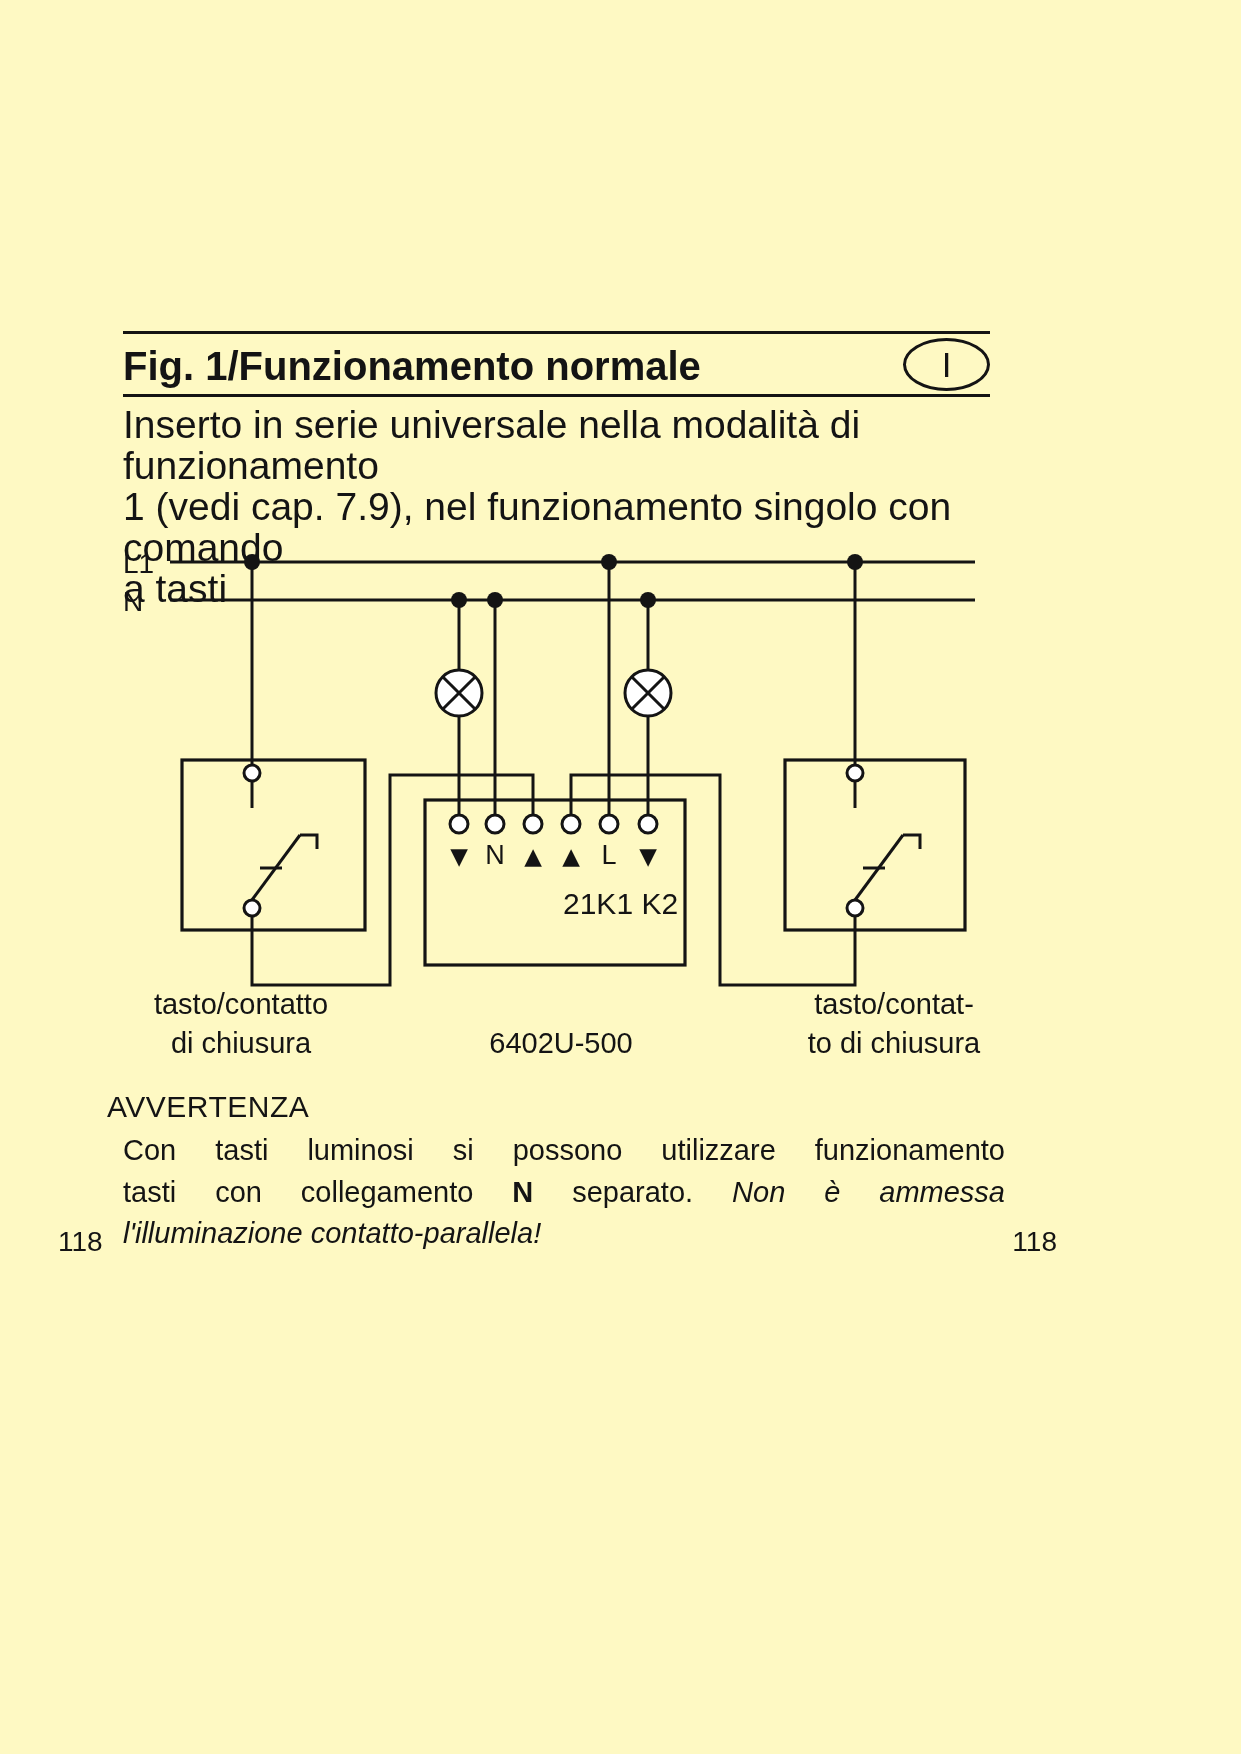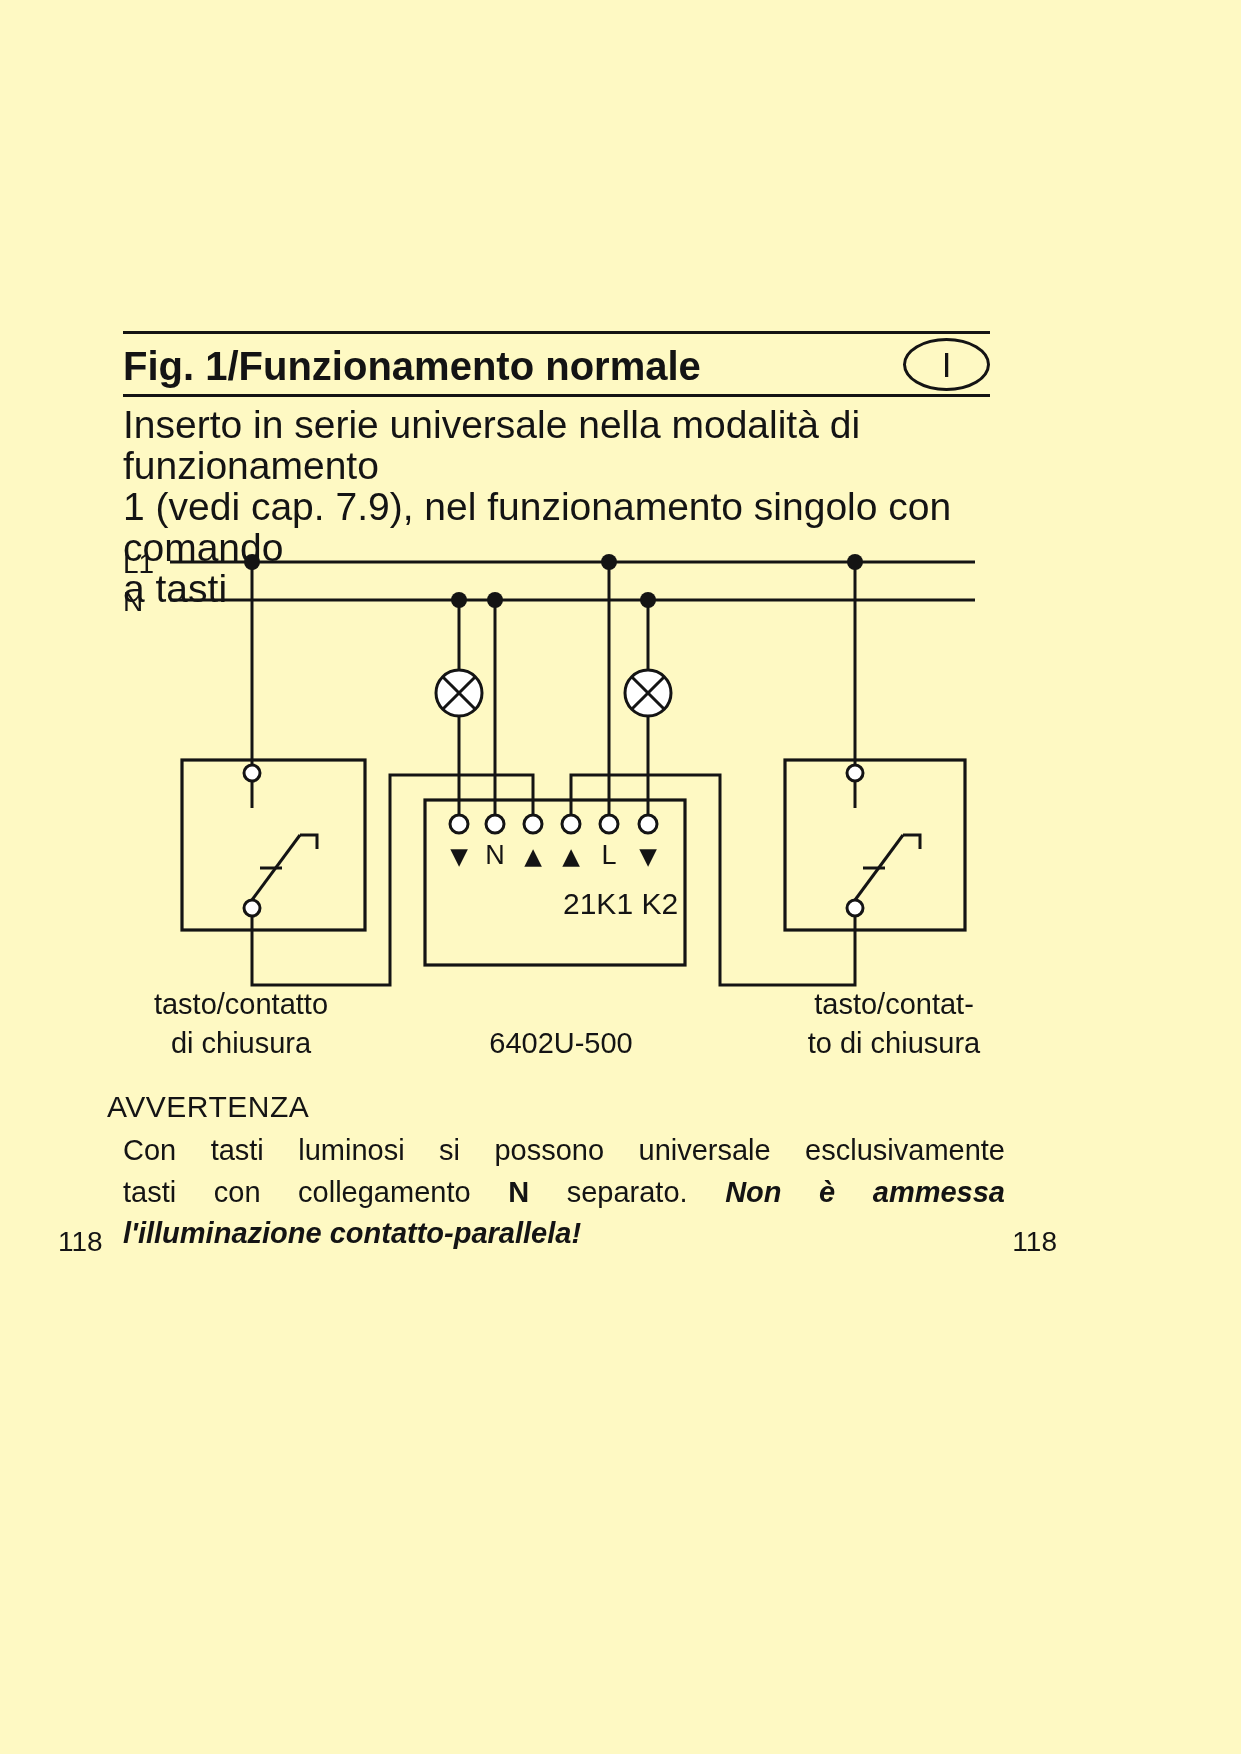--- a/index.html
+++ b/index.html
@@ -41,21 +41,21 @@
   .svg-term-letter { font:27px "Liberation Sans", sans-serif; text-anchor:middle; }
 
   .notice-heading {
     position:absolute; left:107px; top:1090px;
     font-size:30px; font-weight:400; letter-spacing:0.5px;
   }
   .notice-body { position:absolute; left:123px; top:1130px; width:882px; font-size:29px; }
   .notice-body .line { line-height:41.5px; }
   .notice-body .justify { text-align:justify; text-align-last:justify; }
   .notice-body .b  { font-weight:bold; }
-  .notice-body .bi { font-weight:bold; font-style:italic; }
+  .notice-body .bi { font-weight:normal; font-style:italic; }
 
   .pagenum { position:absolute; top:1226px; font-size:28px; }
   .pagenum-left  { left:58px; }
   .pagenum-right { right:184px; }
 </style>
 </head>
 <body>
 
 <div class="page">
 
@@ -155,21 +155,21 @@
 
     <text class="svg-caption" x="131" y="466">tasto/contatto</text>
     <text class="svg-caption" x="131" y="505">di chiusura</text>
     <text class="svg-caption" x="784" y="466">tasto/contat-</text>
     <text class="svg-caption" x="784" y="505">to di chiusura</text>
   </svg>
 
   <h2 class="notice-heading">AVVERTENZA</h2>
 
   <div class="notice-body">
-    <div class="line justify">Con tasti luminosi si possono universale esclusivamente</div>
+    <div class="line justify">Con tasti luminosi si possono utilizzare funzionamento</div>
     <div class="line justify"><span>tasti con collegamento </span><span class="b">N</span><span> separato. </span><span class="bi">Non è ammessa</span></div>
     <div class="line"><span class="bi">l'illuminazione contatto-parallela!</span></div>
   </div>
 
   <span class="pagenum pagenum-left">118</span>
   <span class="pagenum pagenum-right">118</span>
 
 </div>
 
 </body></html>

